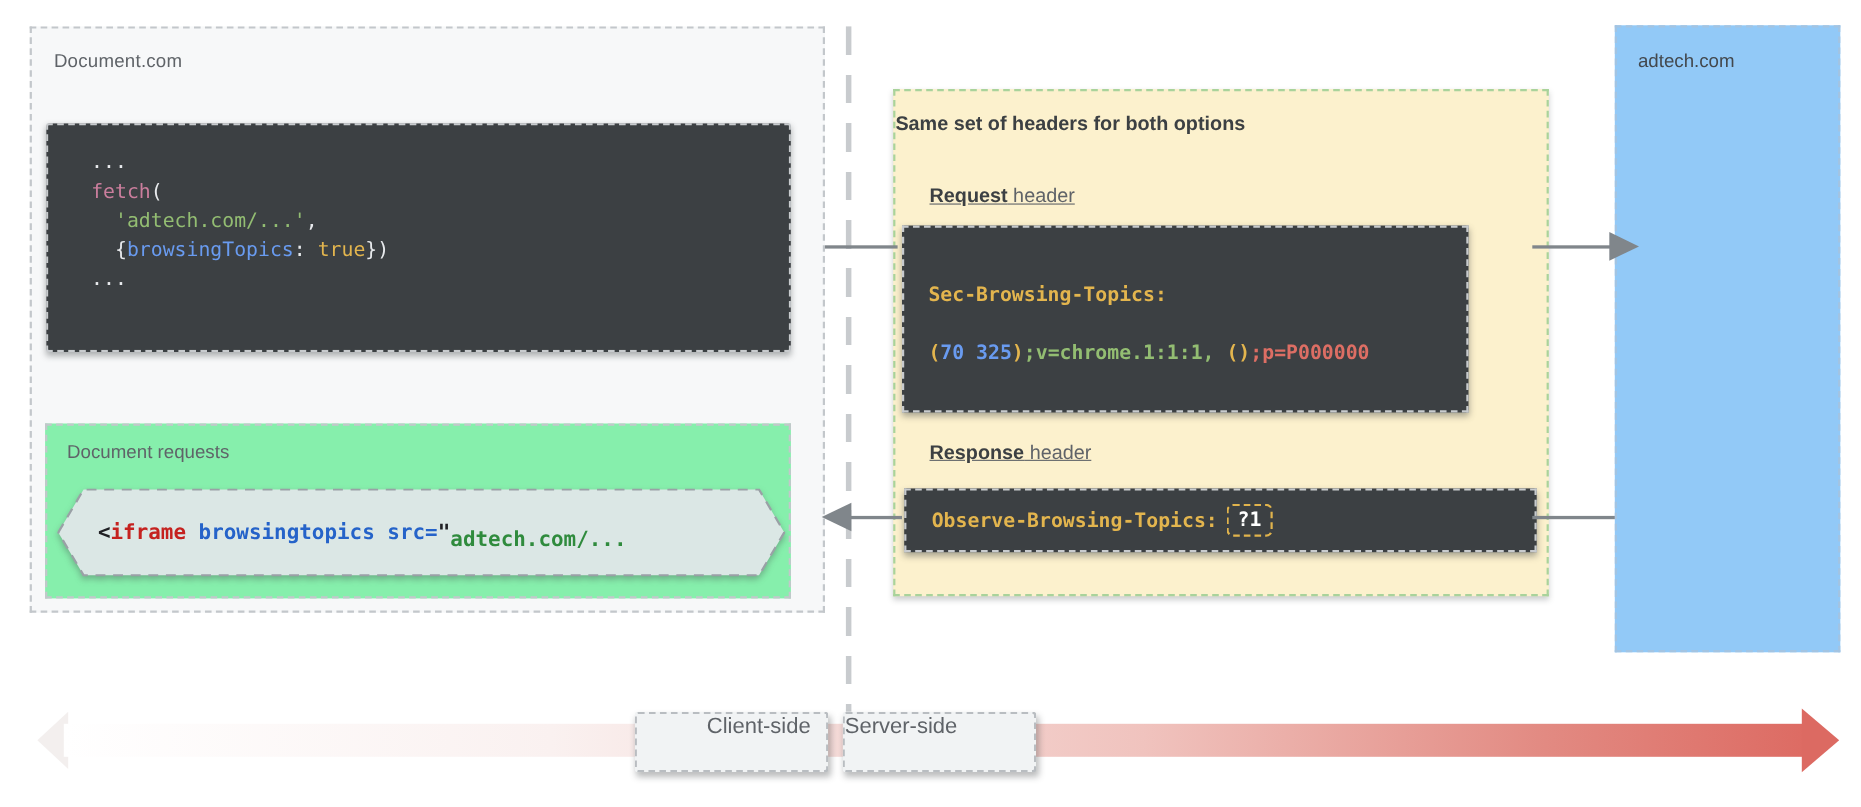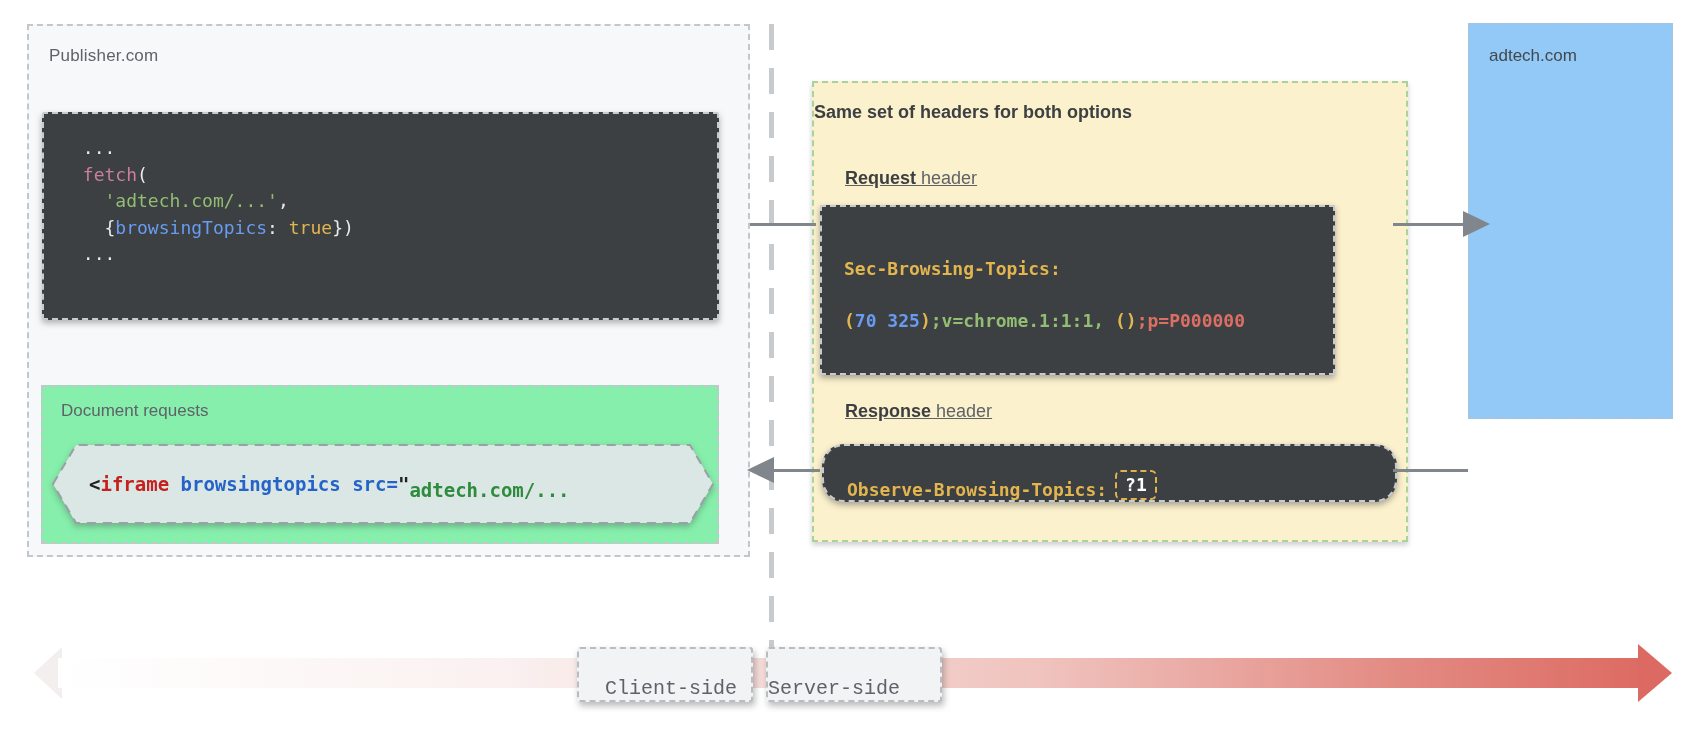--- a/index.html
+++ b/index.html
@@ -40,48 +40,48 @@
   .hdr-label{position:absolute;left:31px;font-size:18px;color:#5f6368;text-decoration:underline;}
   .hdr-label b{color:#3c4043;}
   .request-label{top:85px;}
   .response-label{top:318px;}
 
   .hdr-block{position:absolute;background:#3c4043;border:2px dashed #c8cbce;box-sizing:border-box;
     box-shadow:0 3px 6px rgba(60,64,67,.45);
     font-family:"DejaVu Sans Mono","Liberation Mono",monospace;font-size:18px;font-weight:bold;}
   .request-block{left:6px;top:122px;width:515px;height:170px;padding:36px 0 0 22px;}
   .request-block .code-line{line-height:52px;white-space:pre;}
-  .response-block{left:8px;top:361px;width:575px;height:58px;display:flex;align-items:flex-end;
-    padding-left:23px;white-space:pre;border-radius:22px;}
+  .response-block{left:8px;top:361px;width:575px;height:58px;display:flex;align-items:center;
+    padding-left:23px;white-space:pre;}
   .value-chip{display:inline-block;margin-left:8px;padding:0 8px;border:2px dashed #e0b34c;
     border-radius:6px;color:#ffffff;line-height:26px;}
 
   
-  .adtech-box{position:absolute;left:1468px;top:23px;width:205px;height:396px;
+  .adtech-box{position:absolute;left:1468px;top:23px;width:205px;height:570px;
     background:#92c9f7;border:2px dashed #a3c4e2;box-sizing:border-box;padding-left:32px;}
   .adtech-label{position:absolute;left:19px;top:21px;font-size:17px;color:#43484d;}
 
   
   .h-line{position:absolute;height:3px;background:#80868b;}
   .arrow-right{position:absolute;width:0;height:0;
     border-top:13px solid transparent;border-bottom:13px solid transparent;border-left:27px solid #80868b;}
   .arrow-left{position:absolute;width:0;height:0;
     border-top:13px solid transparent;border-bottom:13px solid transparent;border-right:27px solid #80868b;}
 
   
   .timeline-band{position:absolute;left:58px;top:658px;width:1584px;height:30px;
     background:linear-gradient(90deg,#ffffff 0%,#faf1f0 28%,#f0c3be 62%,#e28a82 85%,#dd6b63 100%);}
   .timeline-head-right{position:absolute;left:1638px;top:644px;width:0;height:0;
     border-top:29px solid transparent;border-bottom:29px solid transparent;border-left:34px solid #dc6a62;}
   .timeline-head-left{position:absolute;left:34px;top:647px;width:0;height:0;
     border-top:26px solid transparent;border-bottom:26px solid transparent;border-right:28px solid #f3efee;}
   .side-box{position:absolute;top:647px;width:176px;height:55px;background:#f1f3f4;
     border:2px dashed #b9bdc1;box-sizing:border-box;border-radius:3px;
     box-shadow:2px 4px 6px rgba(60,64,67,.35);
-    display:flex;align-items:flex-end;font-size:20px;color:#5f6368;font-family:Liberation Mono, monospace;}
+    display:flex;align-items:flex-start;font-size:20px;color:#5f6368;}
   .client-box{left:577px;justify-content:flex-end;padding-right:14px;}
   .server-box{left:766px;justify-content:flex-start;}
 
   
   .tok{white-space:pre;}
   .w{color:#e8eaed;}
   .pink{color:#cb7e9d;}
   .green{color:#93bd72;}
   .blue{color:#699bf0;}
   .yellow{color:#e3b54e;}
@@ -90,21 +90,21 @@
   .red2{color:#c5221f;}
   .blue2{color:#2563c9;}
   .green2{color:#2f8b3d;margin-top:12px;}
 </style>
 </head>
 <body>
 
 <div class="canvas">
 
   <div class="publisher-box">
-    <div class="publisher-label">Publisher.com</div>
+    <div class="publisher-label">Document.com</div>
 
     <div class="code-block">
         <div class="code-line"><span class="tok w"> ...</span></div>
         <div class="code-line"><span class="tok w"> </span><span class="tok pink">fetch</span><span class="tok w">(</span></div>
         <div class="code-line"><span class="tok w">   </span><span class="tok green">'adtech.com/...'</span><span class="tok w">,</span></div>
         <div class="code-line"><span class="tok w">   {</span><span class="tok blue">browsingTopics</span><span class="tok w">: </span><span class="tok yellow">true</span><span class="tok w">})</span></div>
         <div class="code-line"><span class="tok w"> ...</span></div>
       </div>
 
     <div class="doc-box">

